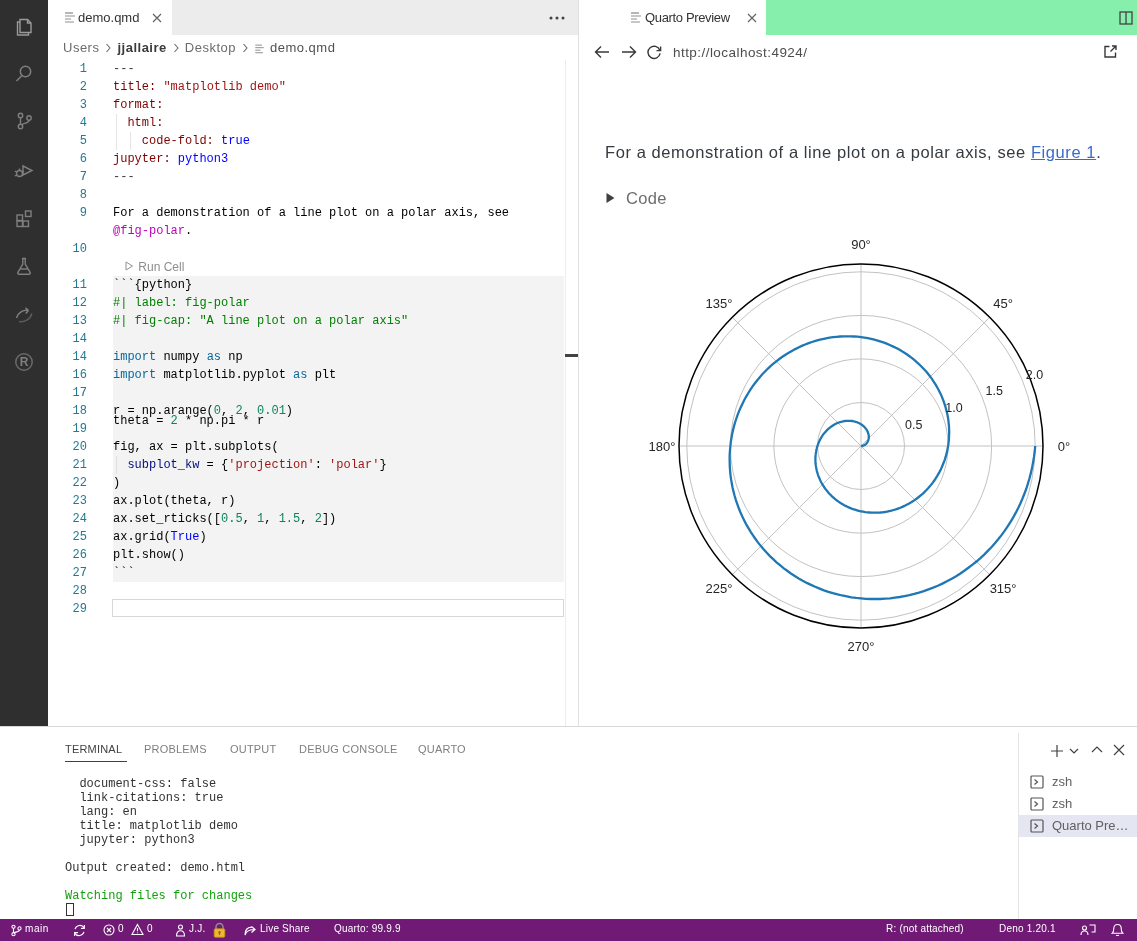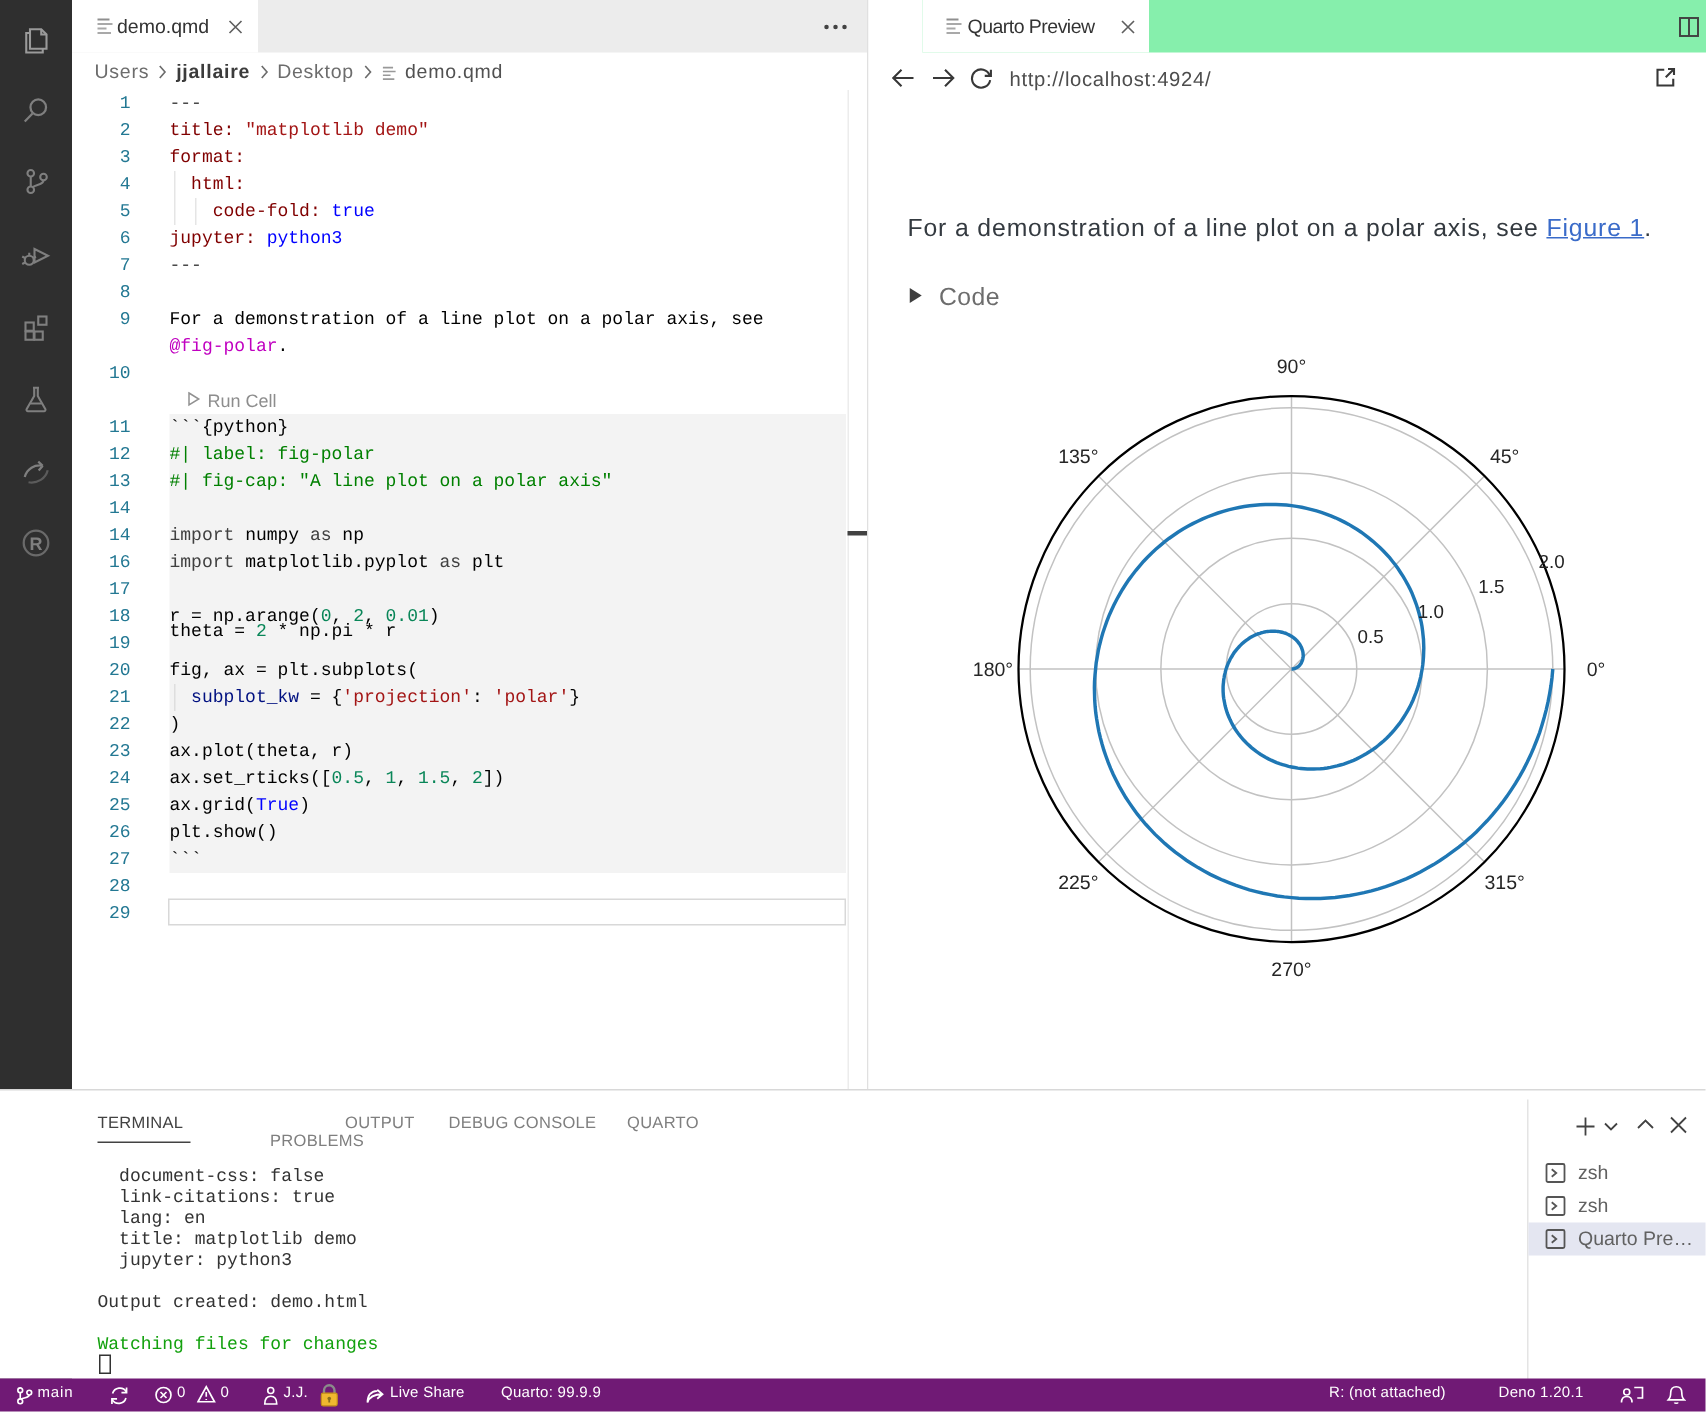--- a/index.html
+++ b/index.html
@@ -11,21 +11,21 @@
 
 #edgrp{position:absolute;left:48px;top:0;width:530px;height:726px;background:#fff;}
 #tabs{position:absolute;left:0;top:0;width:530px;height:35px;background:#ececec;}
 .tab{position:absolute;top:0;height:35px;background:#fff;}
 .tabtitle{position:absolute;top:10px;font-size:13px;color:#333;}
 .bc{position:absolute;top:40px;font-size:13px;letter-spacing:.5px;color:#6c6c6c;white-space:pre;}
 #code{position:absolute;left:0;top:60px;width:530px;height:666px;}
 .cl{position:absolute;left:65px;font-size:12px;line-height:18px;height:18px;white-space:pre;color:#000;font-family:"Liberation Mono",monospace;}
 .ln{position:absolute;left:0;width:39px;text-align:right;font-size:12px;line-height:18px;color:#237893;font-family:"Liberation Mono",monospace;}
 .y{color:#800000}.s{color:#a31515}.b{color:#0000ff}.c{color:#008000}
-.k{color:#404040}.n{color:#098658}.v{color:#001080}.d{color:#3b3b3b}
+.k{color:#0369a1}.n{color:#098658}.v{color:#001080}.d{color:#3b3b3b}
 
 #pv{position:absolute;left:579px;top:0;width:558px;height:726px;background:#fff;}
 #pvtabs{position:absolute;left:0;top:0;width:558px;height:35px;background:#86efac;margin-left:36px;}
 
 #panel{position:absolute;left:0px;top:726px;width:1137px;height:193px;background:#fff;border-top:1px solid #d8d8d8;}
 .ptab{position:absolute;top:14px;font-size:11px;color:#424242;letter-spacing:.2px;}
 .tl{position:absolute;left:65px;font-size:12px;line-height:14px;white-space:pre;color:#333;font-family:"Liberation Mono",monospace;}
 
 #sbar{position:absolute;left:0;top:919px;width:1137px;height:22px;background:#701a75;color:#fff;font-size:10px;letter-spacing:.2px;}
 #sbar span{position:absolute;top:4px;white-space:pre;}
@@ -257,21 +257,21 @@
       <text x="282" y="422.5" font-family="Liberation Sans" font-size="13" fill="#262626" text-anchor="middle">270°</text>
       <text x="424.1" y="364.6" font-family="Liberation Sans" font-size="13" fill="#262626" text-anchor="middle">315°</text>
       <text x="334.7" y="200.7" font-family="Liberation Sans" font-size="12.5" fill="#262626" text-anchor="middle">0.5</text>
       <text x="374.9" y="184.0" font-family="Liberation Sans" font-size="12.5" fill="#262626" text-anchor="middle">1.0</text>
       <text x="415.2" y="167.3" font-family="Liberation Sans" font-size="12.5" fill="#262626" text-anchor="middle">1.5</text>
       <text x="455.4" y="150.7" font-family="Liberation Sans" font-size="12.5" fill="#262626" text-anchor="middle">2.0</text>
     </svg>
   </div>
 <div id="panel">
     <div class="ptab" style="left:65px;color:#424242;top:16px;">TERMINAL</div>
-    <div class="ptab" style="left:144px;color:#7f7f7f;top:28px;margin-left:36px;">PROBLEMS</div>
+    <div class="ptab" style="left:144px;color:#7f7f7f;top:16px;">PROBLEMS</div>
     <div class="ptab" style="left:230px;color:#7f7f7f;top:16px;">OUTPUT</div>
     <div class="ptab" style="left:299px;color:#7f7f7f;top:16px;">DEBUG CONSOLE</div>
     <div class="ptab" style="left:418px;color:#7f7f7f;top:16px;">QUARTO</div>
     <div class="abs" style="left:65px;top:34px;width:62px;height:1px;background:#424242"></div>
     <svg class="abs" style="left:1050px;top:17px" width="14" height="14" viewBox="0 0 14 14">
       <path d="M7 1 V13 M1 7 H13" stroke="#424242" stroke-width="1.2"></path>
     </svg>
     <svg class="abs" style="left:1069px;top:21px" width="10" height="6" viewBox="0 0 10 6">
       <path d="M1 1 L5 5 L9 1" fill="none" stroke="#424242" stroke-width="1.2"></path>
     </svg>

